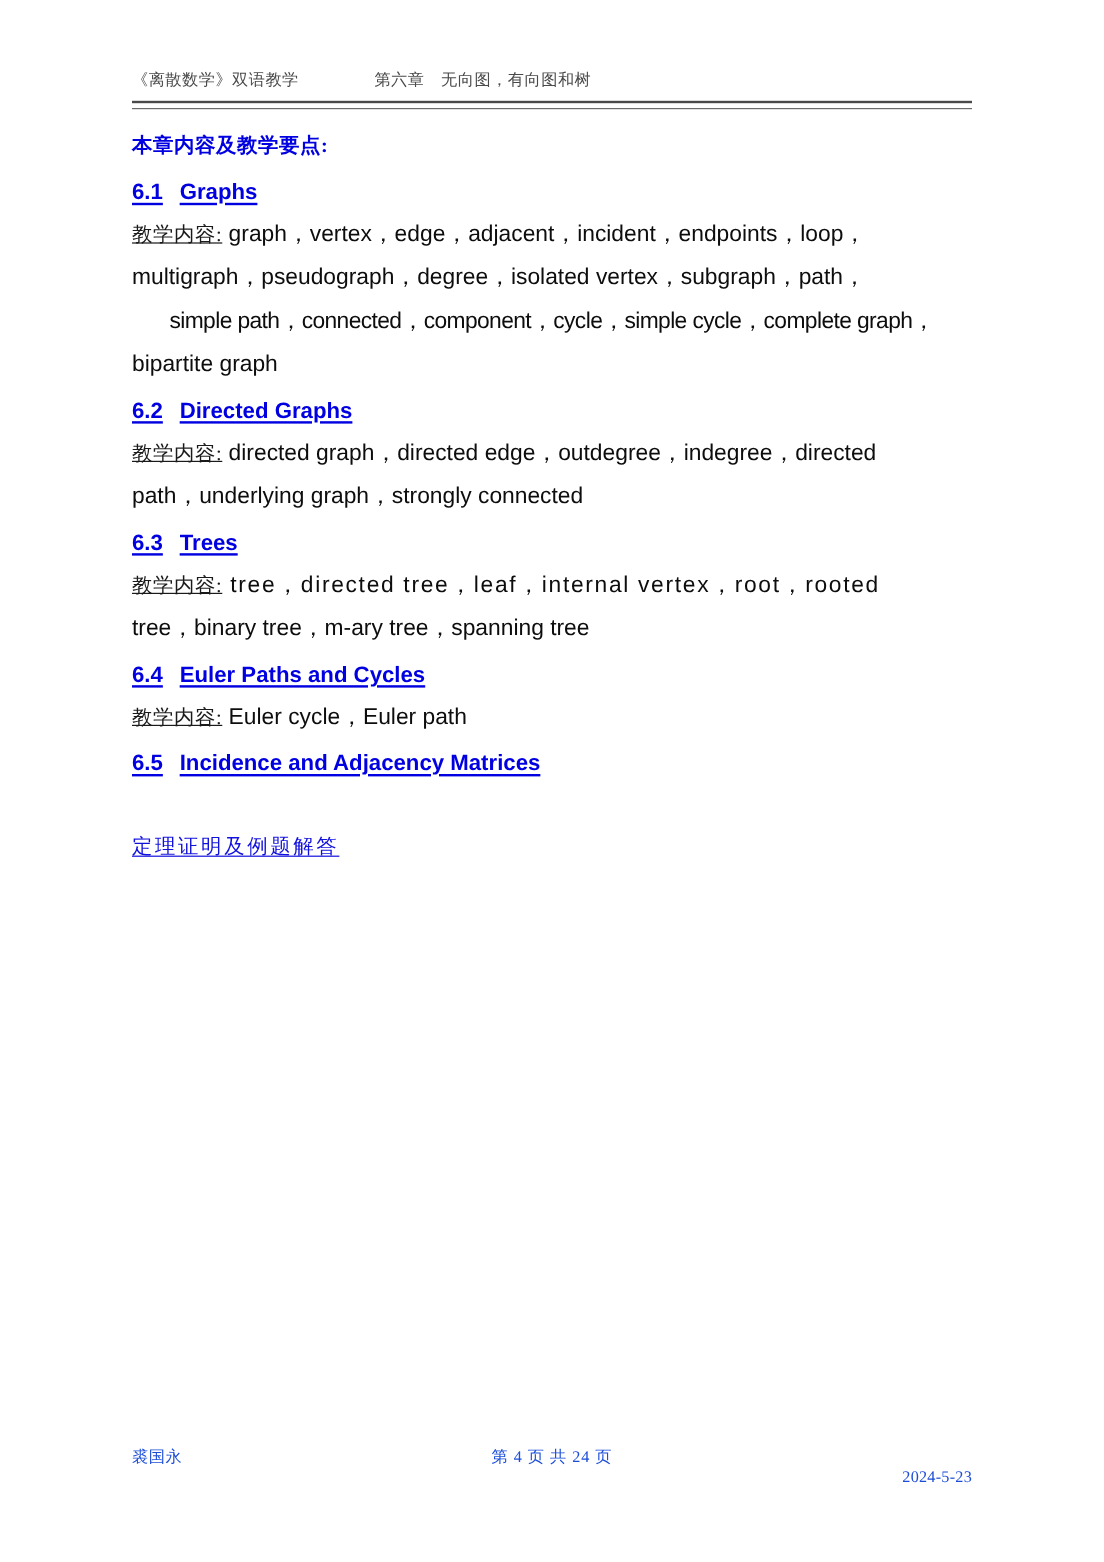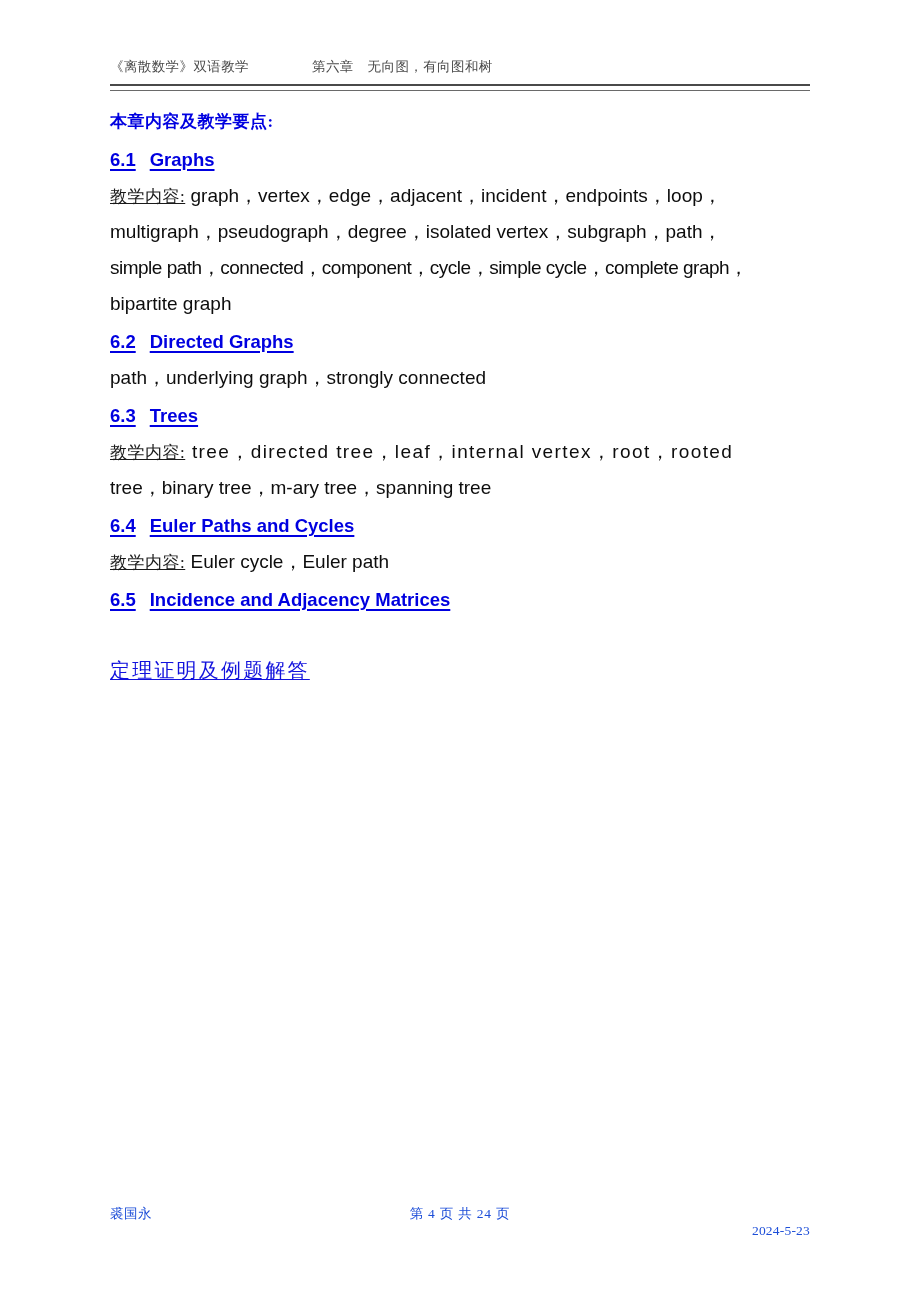--- a/index.html
+++ b/index.html
@@ -105,30 +105,30 @@
   .cn-label {
     font-family: "Liberation Serif", "DejaVu Serif", serif;
     font-size: 17px;
     color: #1a1a1a;
     letter-spacing: 0.5px;
     text-decoration: underline;
   }
   .en { font-family: "Liberation Sans", sans-serif; margin-top: 12px; }
 
   
-  .track-tight { letter-spacing: -0.5px; }
+  .track-tight { letter-spacing: -0.5px; text-align: center; }
   .track-normal { letter-spacing: 0px; }
   .track-wide { letter-spacing: 1.4px; }
 
   .gap-after { height: 34px; }
 
   .doc-link {
     color: #1111dd;
     font-family: "Liberation Serif", "DejaVu Serif", serif;
-    font-size: 20px;
+    font-size: 17px;
     letter-spacing: 2.2px;
     text-decoration: underline;
     text-underline-offset: 2px;
     text-decoration-thickness: 1px;
     line-height: 36px;
     height: 36px;
     white-space: nowrap;
     display: block;
   }
 
@@ -170,20 +170,21 @@
       <div class="teach-line track-normal"><span class="cn-label">教学内容:</span> <span class="en">graph，vertex，edge，adjacent，incident，endpoints，loop，</span></div>
       <div class="teach-line track-normal"><span class="en">multigraph，pseudograph，degree，isolated vertex，subgraph，path，</span></div>
       <div class="teach-line track-tight"><span class="en">simple path，connected，component，cycle，simple cycle，complete graph，</span></div>
       <div class="teach-line track-normal"><span class="en">bipartite graph</span></div>
     </div>
 
     <div class="sec-heading">
       <span class="sec-underline"><span class="sec-num">6.2</span><span>Directed Graphs</span></span>
     </div>
     <div class="teach-block">
+      <div class="teach-line track-normal"><span class="cn-label">教学内容:</span> <span class="en">directed graph，directed edge，outdegree，indegree，directed</span></div>
       <div class="teach-line track-normal"><span class="en">path，underlying graph，strongly connected</span></div>
     </div>
 
     <div class="sec-heading">
       <span class="sec-underline"><span class="sec-num">6.3</span><span>Trees</span></span>
     </div>
     <div class="teach-block">
       <div class="teach-line track-wide"><span class="cn-label">教学内容:</span> <span class="en">tree，directed tree，leaf，internal vertex，root，rooted</span></div>
       <div class="teach-line track-normal"><span class="en">tree，binary tree，m-ary tree，spanning tree</span></div>
     </div>

